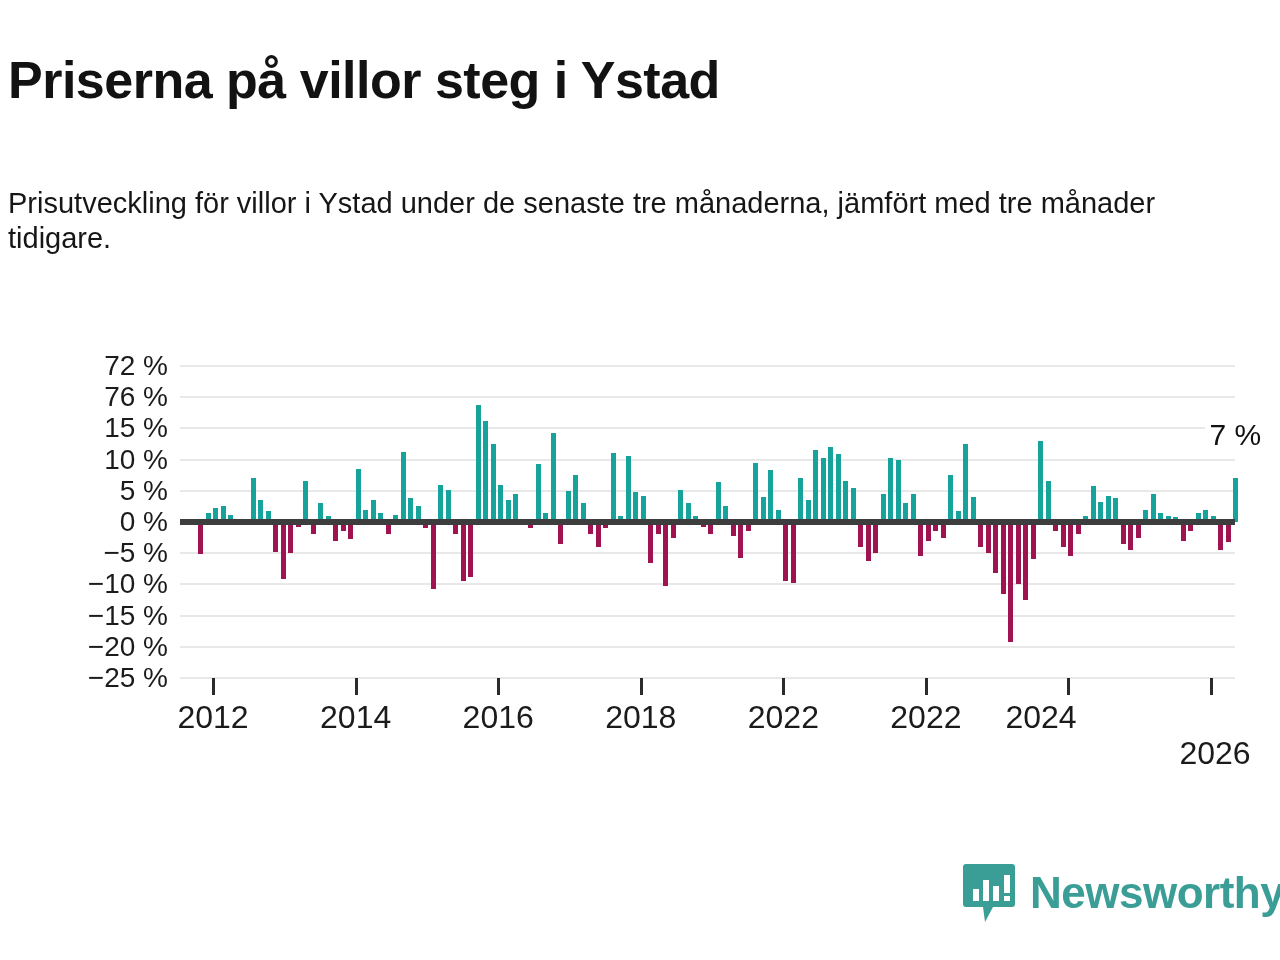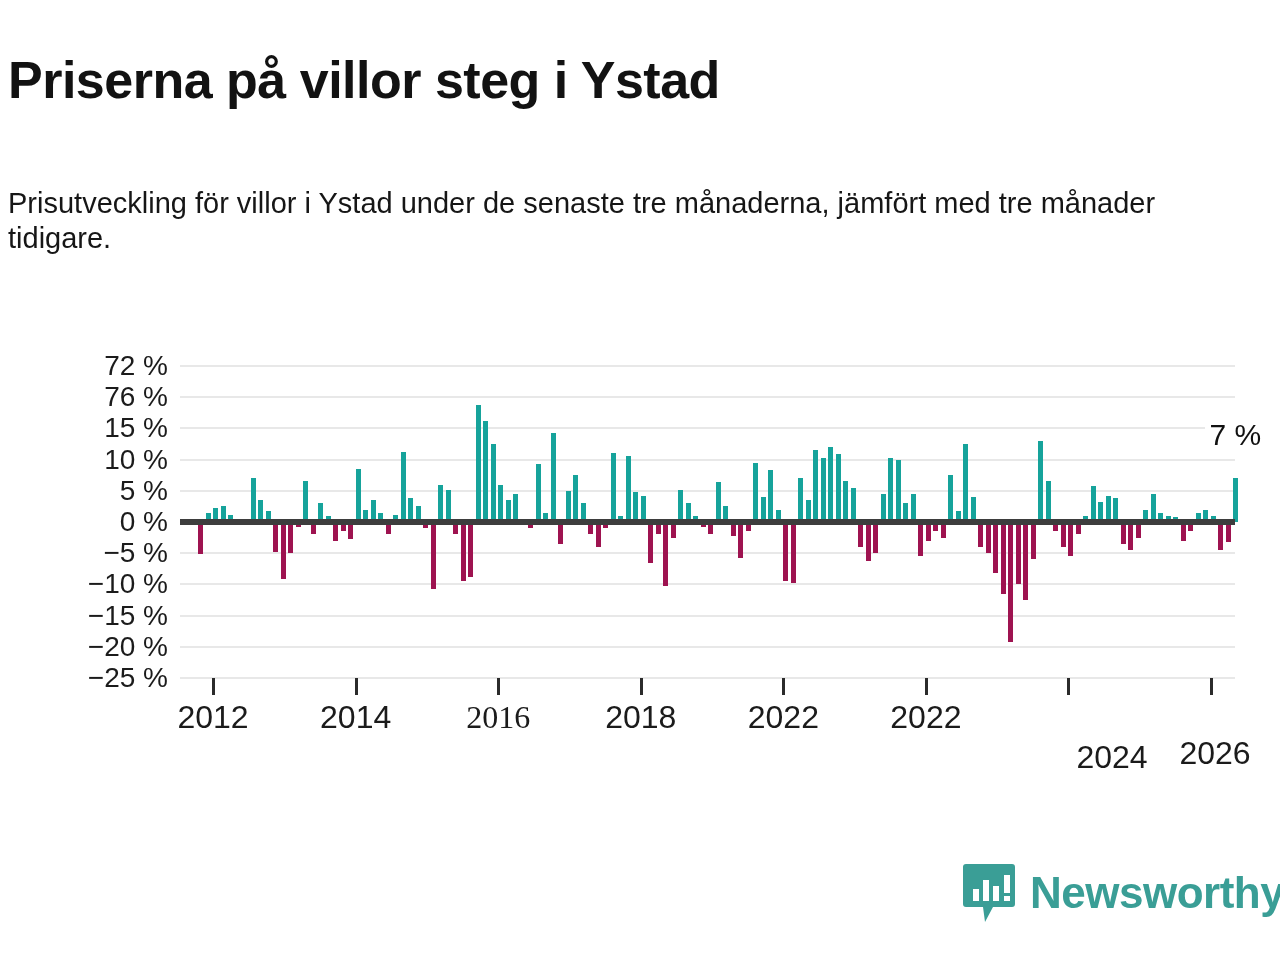--- a/index.html
+++ b/index.html
@@ -251,29 +251,29 @@
         <div class="bar neg" style="left: 1045.99px; width: 5px; top: 156px; height: 19.968px;"></div>
         <div class="bar pos" style="left: 1053.49px; width: 5px; top: 112.32px; height: 43.68px;"></div>
         <div class="zeroline" style="top: 153px;"></div>
       </div>
     <div class="xaxis" id="xaxis">
         <div class="xtick-mark" style="left: 32.0777px;"></div>
         <div class="xtick-label" style="left: 33.0777px;">2012</div>
         <div class="xtick-mark" style="left: 174.645px;"></div>
         <div class="xtick-label" style="left: 175.645px;">2014</div>
         <div class="xtick-mark" style="left: 317.213px;"></div>
-        <div class="xtick-label" style="left: 318.213px; font-family: Liberation Serif, serif;">2016</div>
+        <div class="xtick-label" style="left: 318.213px;">2016</div>
         <div class="xtick-mark" style="left: 459.78px;"></div>
         <div class="xtick-label" style="left: 460.78px;">2018</div>
         <div class="xtick-mark" style="left: 602.348px;"></div>
         <div class="xtick-label" style="left: 603.348px;">2022</div>
         <div class="xtick-mark" style="left: 744.916px;"></div>
         <div class="xtick-label" style="left: 745.916px;">2022</div>
         <div class="xtick-mark" style="left: 887.483px;"></div>
-        <div class="xtick-label" style="left: 932px; margin-top: 40px;">2024</div>
+        <div class="xtick-label" style="left: 861px;">2024</div>
         <div class="xtick-mark" style="left: 1030.05px;"></div>
         <div class="xtick-label" style="left: 1035px; margin-top: 36px;">2026</div>
       </div>
     <div class="annot" id="annot-last" style="left: 1205.49px; top: 418.32px;">7 %</div>
   </div>
 
   <div class="logo">
     <div class="logo-mark">
       <svg width="54" height="62" viewBox="0 0 54 62">
         <path d="M4 2 h46 a3 3 0 0 1 3 3 v37 a3 3 0 0 1 -3 3 h-19 l-8 15 l-2 -15 h-17 a3 3 0 0 1 -3 -3 v-37 a3 3 0 0 1 3 -3 z" fill="#3a9e96"></path>

